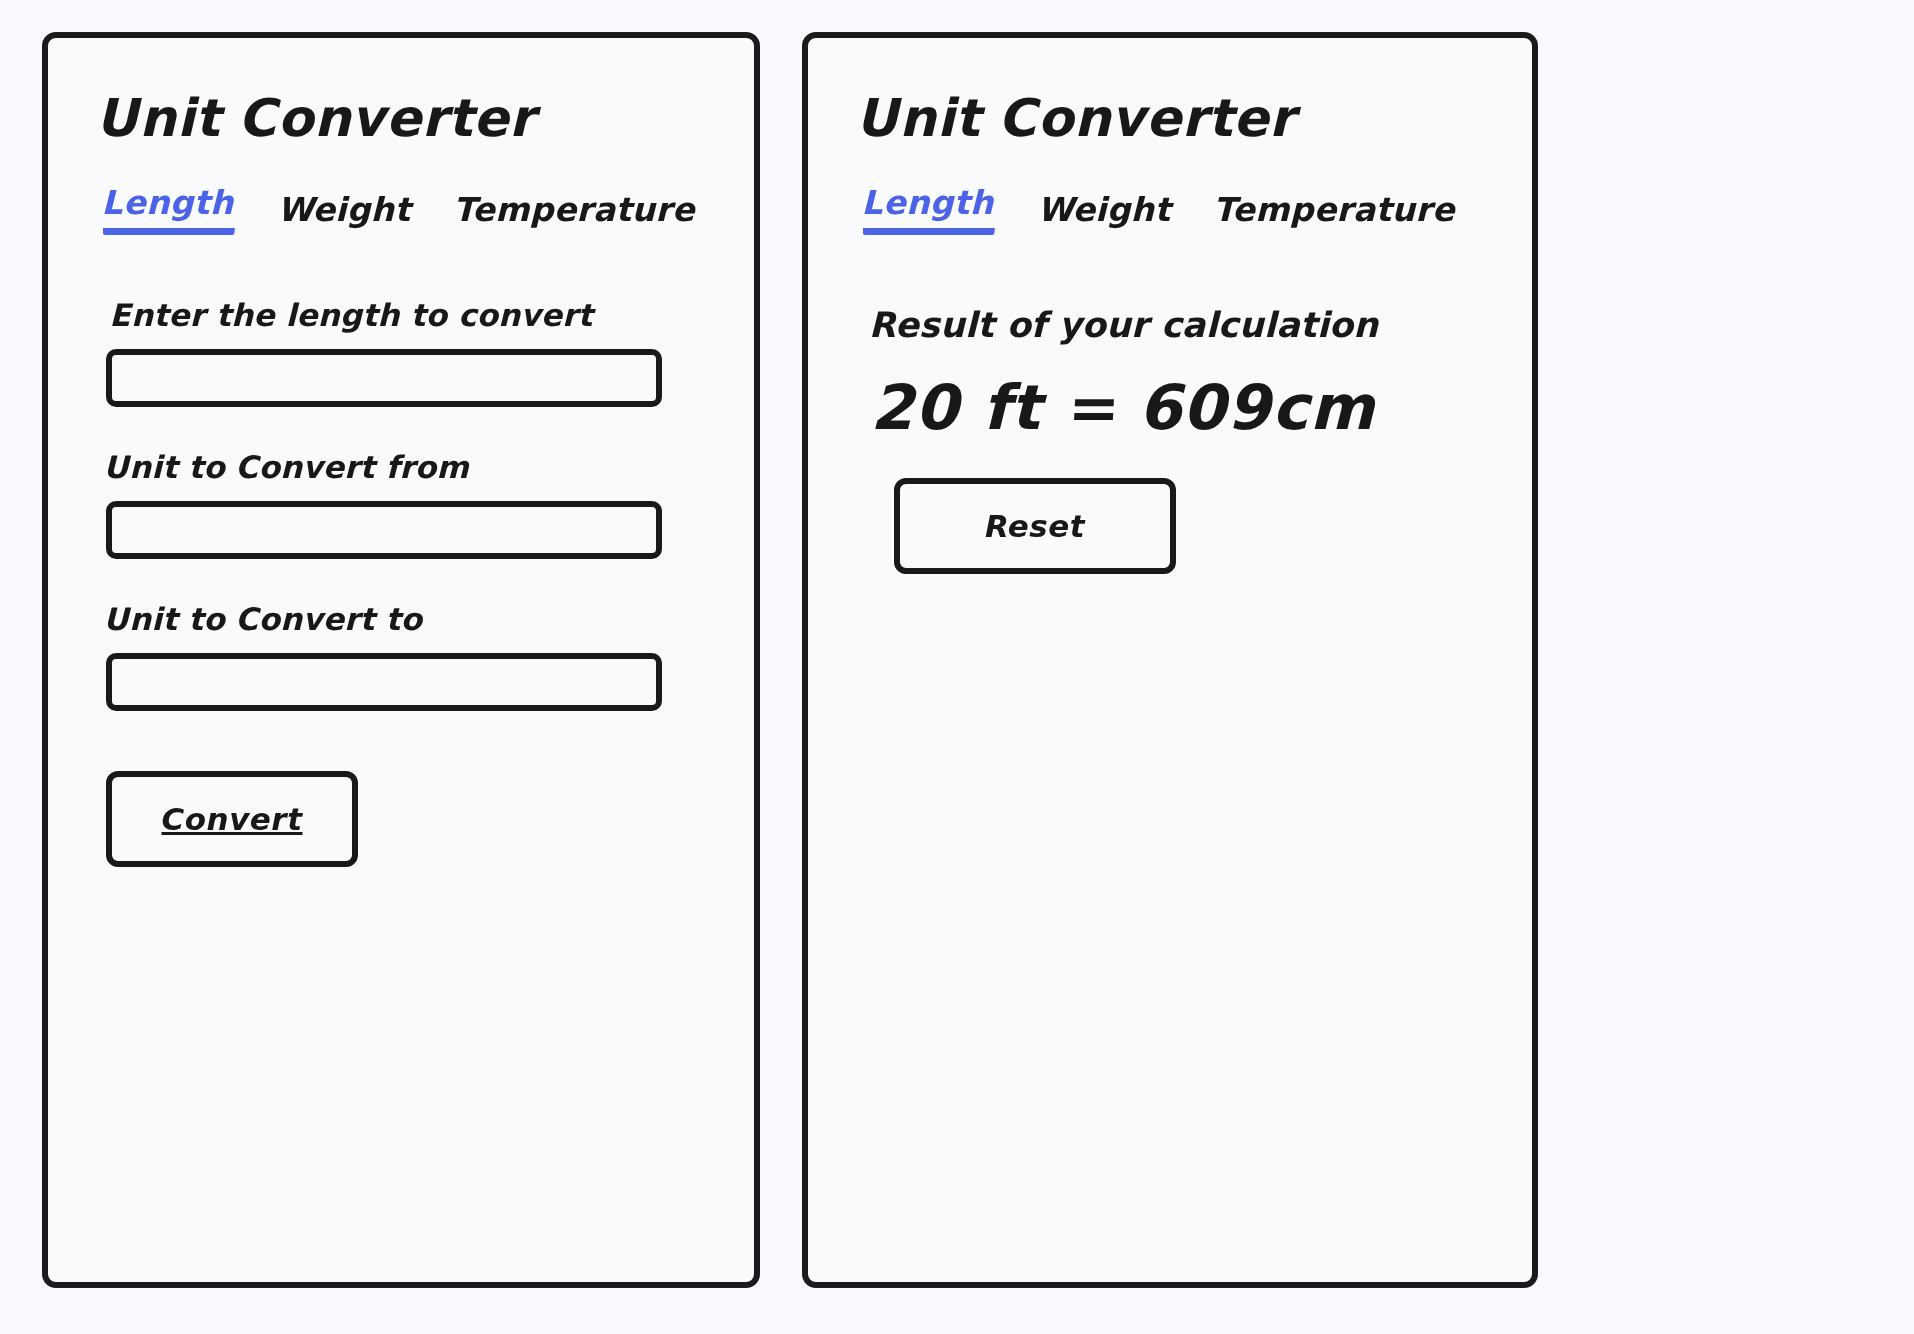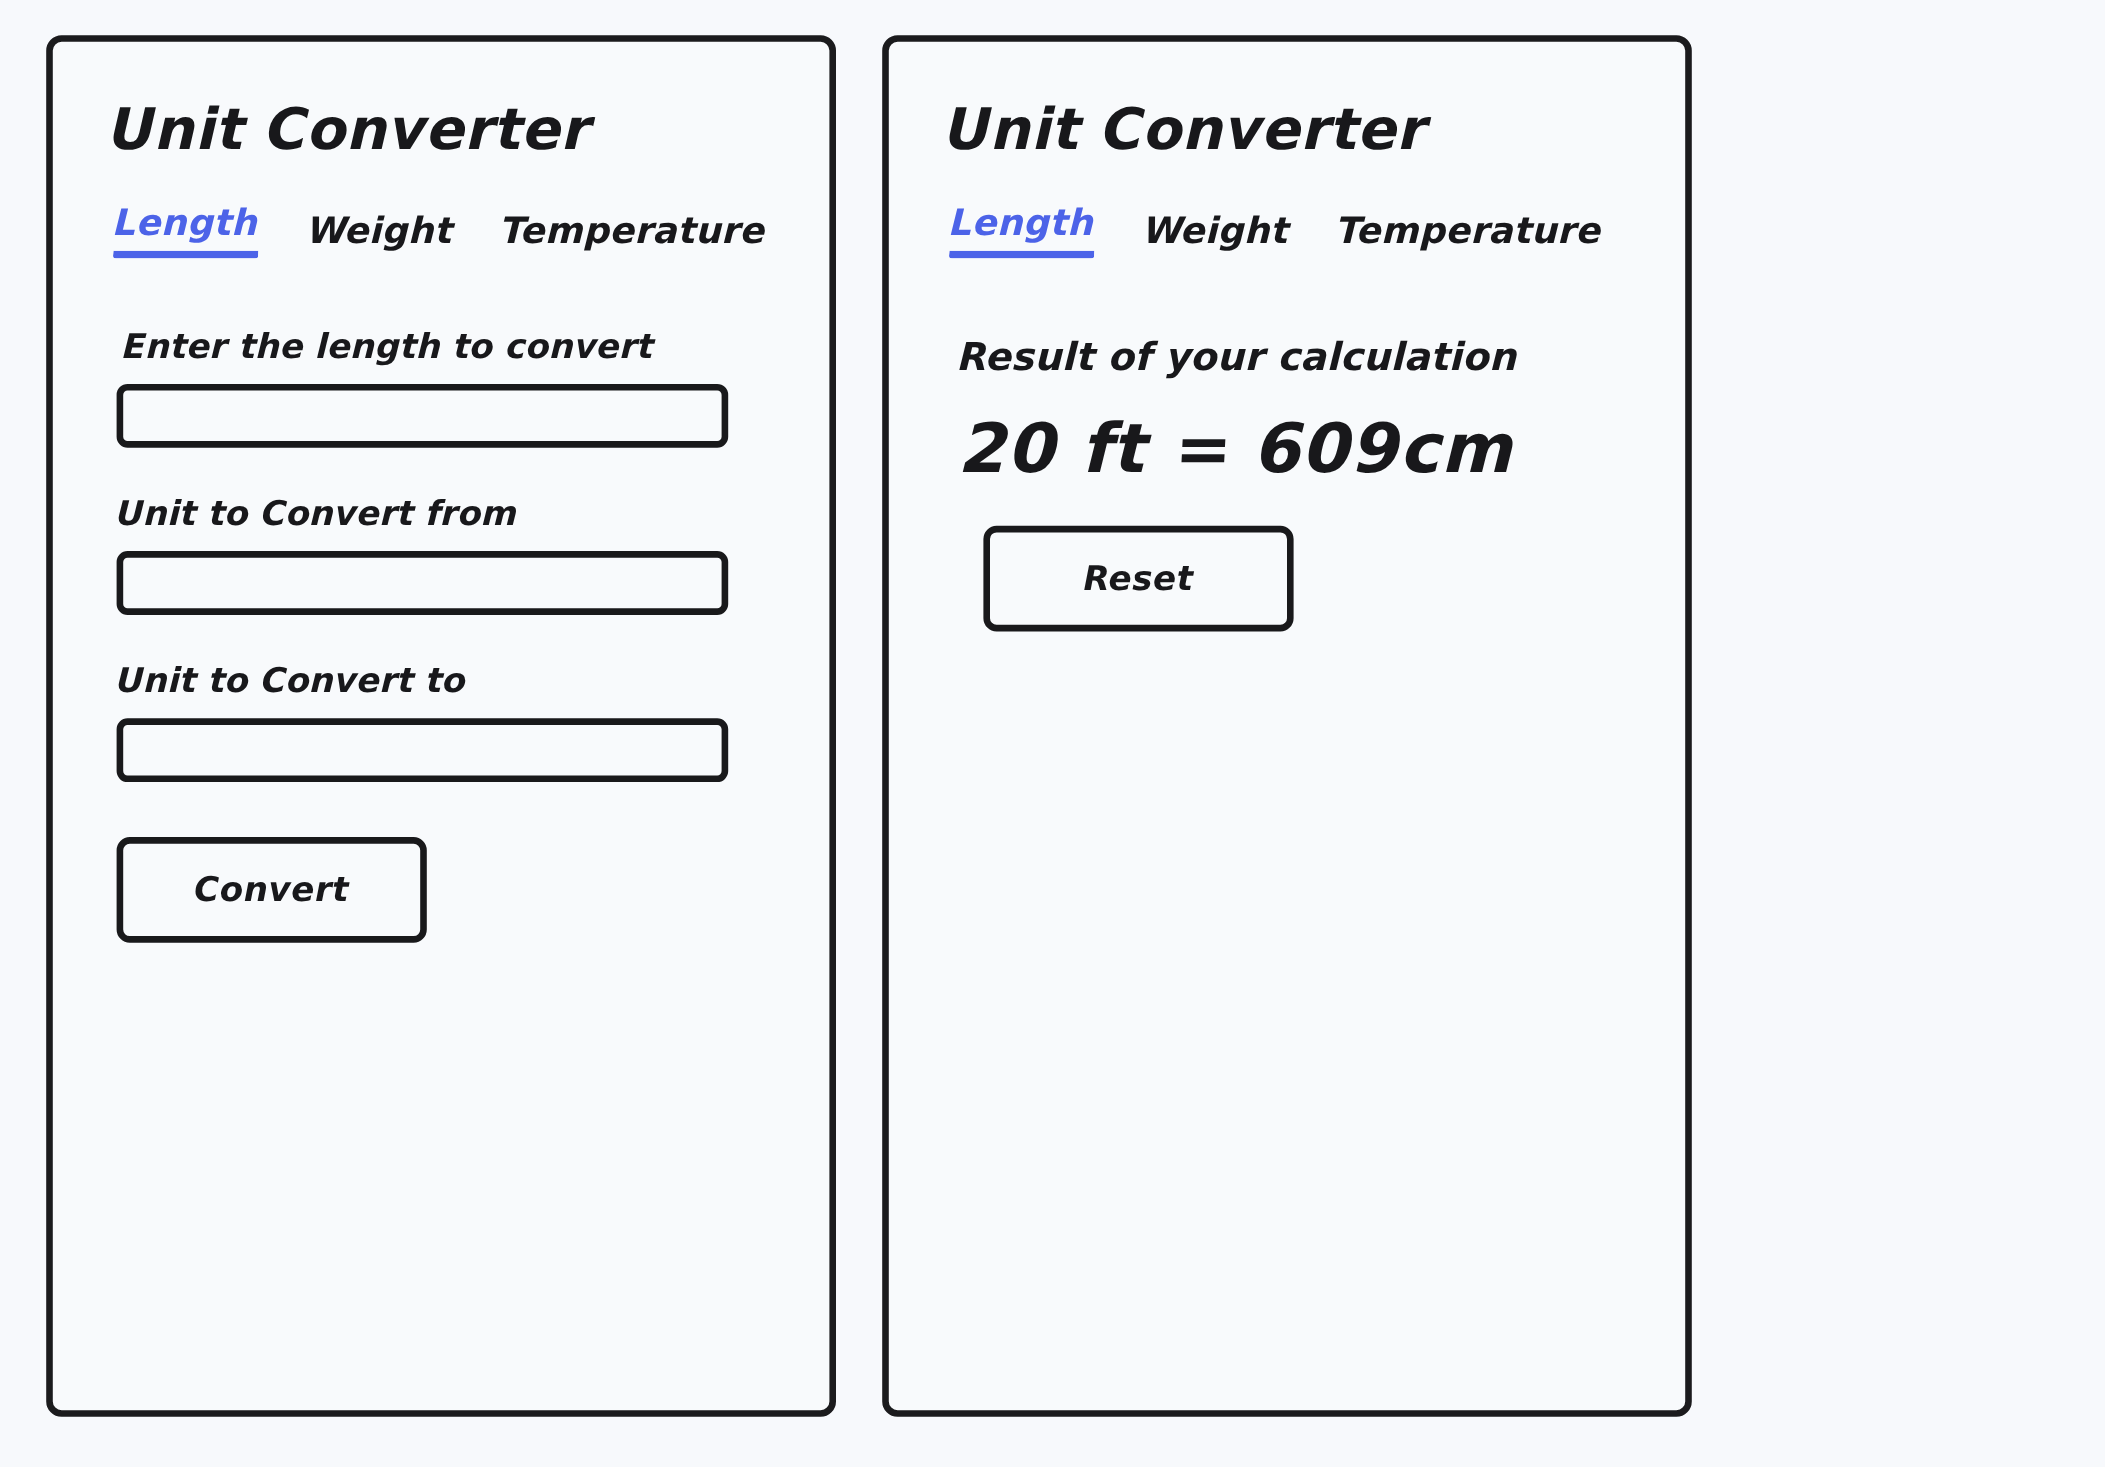--- a/index.html
+++ b/index.html
@@ -118,23 +118,24 @@
     font-weight: 700;
     font-style: italic;
     font-size: 31px;
     color: #18181b;
     cursor: pointer;
     padding: 4px;
     box-sizing: border-box;
     letter-spacing: 0.5px;
   }
   .btn-convert {
-    width: 282px;
+    width: 252px;
     height: 96px;
-    margin-top: 8px;
+    margin-top: 18px;
+    text-decoration: underline;
   }
   .btn-reset {
     width: 282px;
     height: 96px;
     margin-top: 34px;
     margin-left: 22px;
   }
 
   
   .result-wrap { margin: 70px 0 0 18px; }

